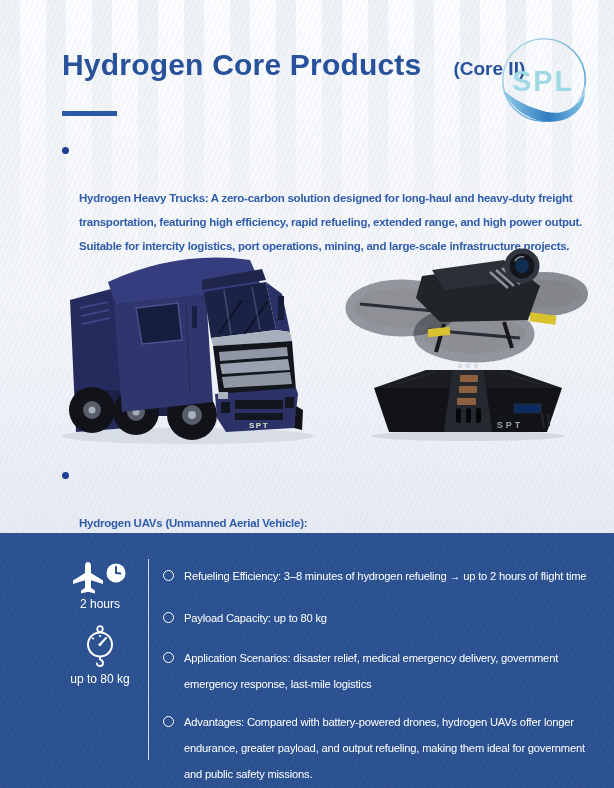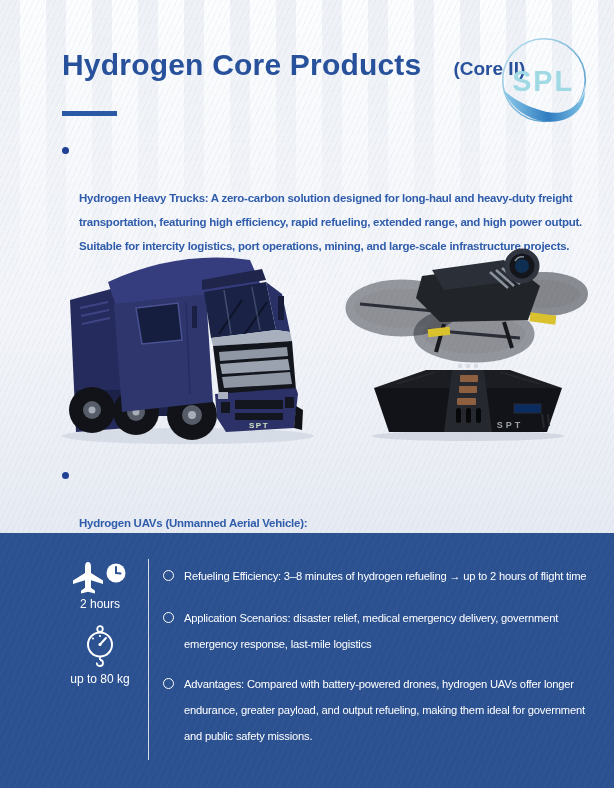--- a/index.html
+++ b/index.html
@@ -39,21 +39,21 @@
   .stats{position:absolute;left:52px;top:27px;width:96px;display:flex;flex-direction:column;align-items:center;}
   .stat{display:flex;flex-direction:column;align-items:center;}
   .stat+.stat{margin-top:14px;}
   .stat:nth-child(3){margin-top:18px;}
   .stat-label{font-size:12px;color:#fff;margin-top:3px;white-space:nowrap;}
   .divider{position:absolute;left:148px;top:26px;width:1px;height:201px;background:rgba(255,255,255,.8);}
   .points{position:absolute;left:163px;top:30px;width:442px;}
   .point{display:flex;}
   .point:nth-child(1){margin-bottom:16px;}
   .point:nth-child(2){margin-bottom:14px;}
-  .point:nth-child(3){margin-bottom:0;}
+  .point:nth-child(3){margin-bottom:12px;}
   .ring{width:9px;height:9px;border:1.5px solid #fff;border-radius:50%;margin:7px 10px 0 0;flex:none;}
   .point-text{font-size:11.2px;line-height:26px;color:#fff;letter-spacing:-.2px;}
 </style>
 </head>
 <body>
 
 <div class="bg"></div>
 <div class="bg-bars"></div>
 <div class="bg-texture"></div>
 
@@ -227,20 +227,24 @@
 
   <div class="divider"></div>
 
   <div class="points">
     <div class="point">
       <span class="ring"></span>
       <span class="point-text">Refueling Efficiency: 3–8 minutes of hydrogen refueling → up to 2 hours of flight time</span>
     </div>
     <div class="point">
       <span class="ring"></span>
+      <span class="point-text">Payload Capacity: up to 80 kg</span>
+    </div>
+    <div class="point">
+      <span class="ring"></span>
       <span class="point-text">Application Scenarios: disaster relief, medical emergency delivery, government emergency response, last-mile logistics</span>
     </div>
     <div class="point">
       <span class="ring"></span>
       <span class="point-text">Advantages: Compared with battery-powered drones, hydrogen UAVs offer longer endurance, greater payload, and output refueling, making them ideal for government and public safety missions.</span>
     </div>
   </div>
 </div>
 
 </body></html>

